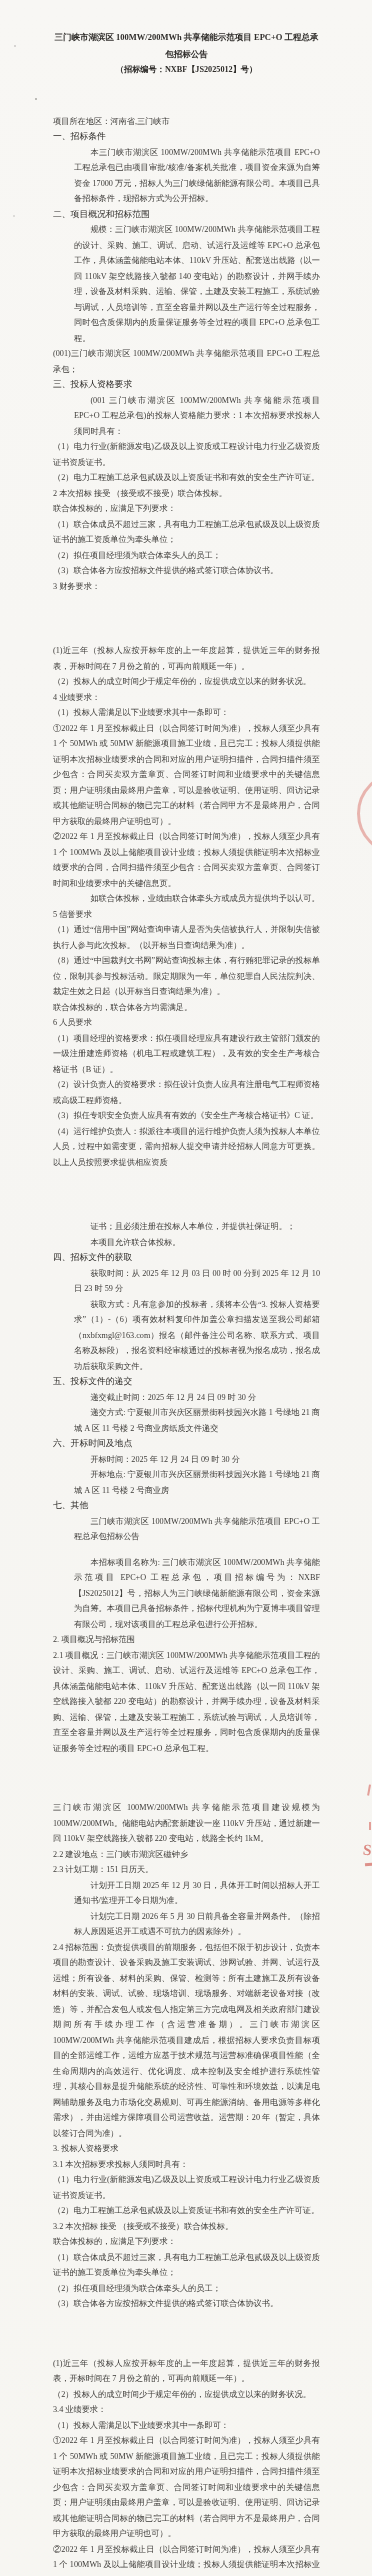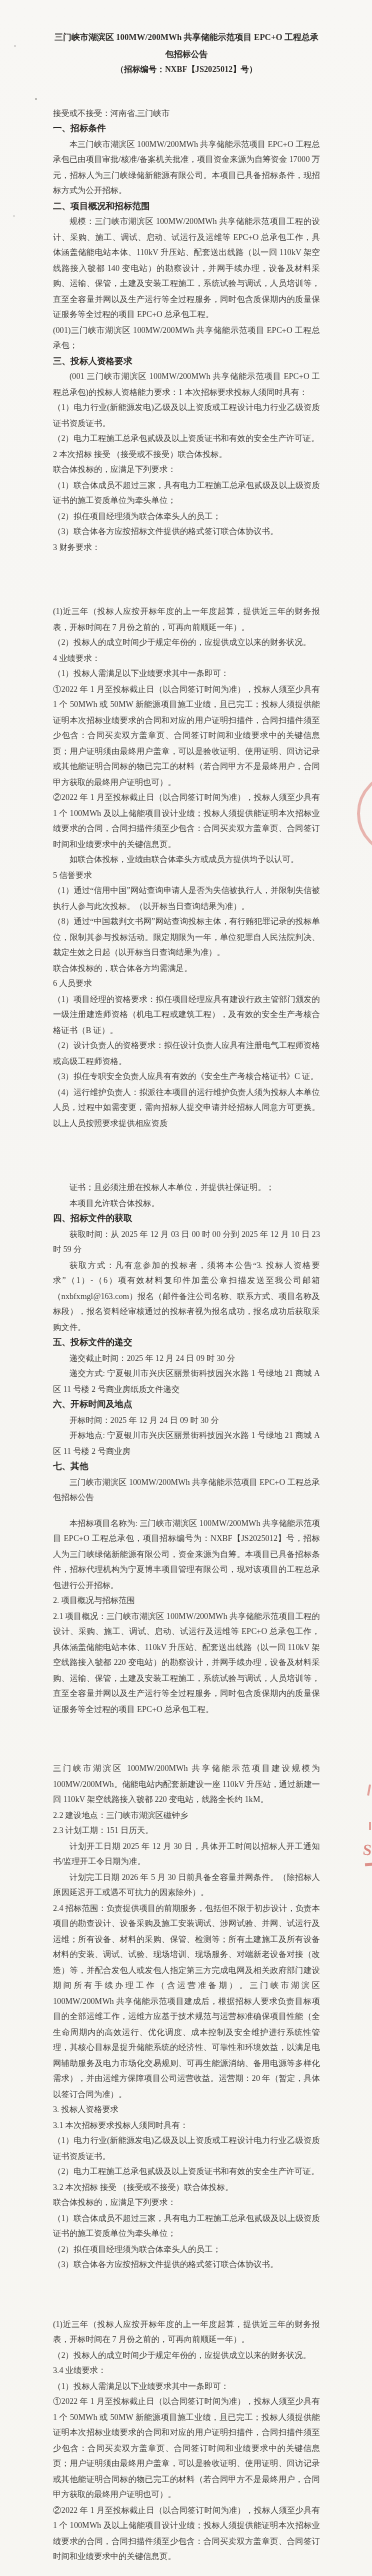--- a/index.html
+++ b/index.html
@@ -6,23 +6,23 @@
   body{
     width:372px;height:2583px;position:relative;overflow:hidden;
     background:#f7f6f3;
     color:#3d3b38;
     font-family:"Liberation Serif","DejaVu Serif",serif;
   }
   .page{position:relative;width:372px;height:2583px;background:linear-gradient(180deg,#f8f7f4 0%,#f6f5f2 50%,#f7f6f2 100%);}
   .doc{padding:29px 52px 0 53px;}
   .blk{font-size:8.2px;line-height:15.5px;text-align:justify;margin:0;}
   .title-line{ text-align:center;font-weight:bold;font-size:8.5px;line-height:16.5px;color:#2f2d2a;text-justify:none;text-align:center;}
-  .subtitle-line{text-align:center;font-weight:bold;font-size:8.2px;line-height:16.5px;color:#2f2d2a;margin-bottom:27px;}
-  .heading{font-weight:bold;font-size:8.8px;color:#2b2926;text-align:left;}
-  .pi{text-indent:2em;}
+  .subtitle-line{text-align:center;font-weight:bold;font-size:8.2px;line-height:16.5px;color:#2f2d2a;margin-bottom:35px;}
+  .heading{font-weight:normal;font-size:8.8px;color:#2b2926;text-align:left;}
+  .pi{text-indent:2em;margin-left:21px;}
   .meta{text-align:left;}
   .gap{width:100%;}
   
   .seal-arc{position:absolute;left:357px;top:772px;width:77px;height:77px;
     border:3.6px solid rgba(207,74,64,.38);border-radius:50%;}
   .seal-frag-a{position:absolute;left:368px;top:1785px;width:4.6px;height:11.3px;
     border-left:2.1px solid rgba(207,74,64,.5);transform:rotate(10deg);}
   .seal-frag-b{position:absolute;left:369px;top:1822px;width:4.1px;height:7.7px;
     border-left:2.1px solid rgba(207,74,64,.5);}
   .seal-frag-s{position:absolute;left:363px;top:1842px;color:rgba(200,62,52,.6);
@@ -36,21 +36,21 @@
   .speck.s3{left:13px;top:215px;width:1.5px;height:1.5px;opacity:.4;}
 </style>
 </head>
 <body>
 
 <div class="page">
   <div class="doc">
     <div class="title-line">三门峡市湖滨区 100MW/200MWh 共享储能示范项目 EPC+O 工程总承包招标公告</div>
     <div class="subtitle-line">（招标编号：NXBF【JS2025012】号）</div>
     <div id="blocks-host">
-        <div class="blk meta">接受或不接受：河南省,三门峡市</div>
+        <div class="blk meta">项目所在地区：河南省,三门峡市</div>
         <div class="blk heading">一、招标条件</div>
         <div class="blk pi">本三门峡市湖滨区 100MW/200MWh 共享储能示范项目 EPC+O 工程总承包已由项目审批/核准/备案机关批准，项目资金来源为自筹资金 17000 万元，招标人为三门峡绿储新能源有限公司。本项目已具备招标条件，现招标方式为公开招标。</div>
         <div class="blk heading">二、项目概况和招标范围</div>
         <div class="blk pi">规模：三门峡市湖滨区 100MW/200MWh 共享储能示范项目工程的设计、采购、施工、调试、启动、试运行及运维等 EPC+O 总承包工作，具体涵盖储能电站本体、110kV 升压站、配套送出线路（以一回 110kV 架空线路接入虢都 140 变电站）的勘察设计，并网手续办理，设备及材料采购、运输、保管，土建及安装工程施工，系统试验与调试，人员培训等，直至全容量并网以及生产运行等全过程服务，同时包含质保期内的质量保证服务等全过程的项目 EPC+O 总承包工程。</div>
         <div class="blk p">(001)三门峡市湖滨区 100MW/200MWh 共享储能示范项目 EPC+O 工程总承包；</div>
         <div class="blk heading">三、投标人资格要求</div>
         <div class="blk pi">(001 三门峡市湖滨区 100MW/200MWh 共享储能示范项目 EPC+O 工程总承包)的投标人资格能力要求：1 本次招标要求投标人须同时具有：</div>
         <div class="blk p">（1）电力行业(新能源发电)乙级及以上资质或工程设计电力行业乙级资质证书资质证书。</div>
         <div class="blk p">（2）电力工程施工总承包贰级及以上资质证书和有效的安全生产许可证。</div>
         <div class="blk p">2 本次招标 接受 （接受或不接受）联合体投标。</div>

